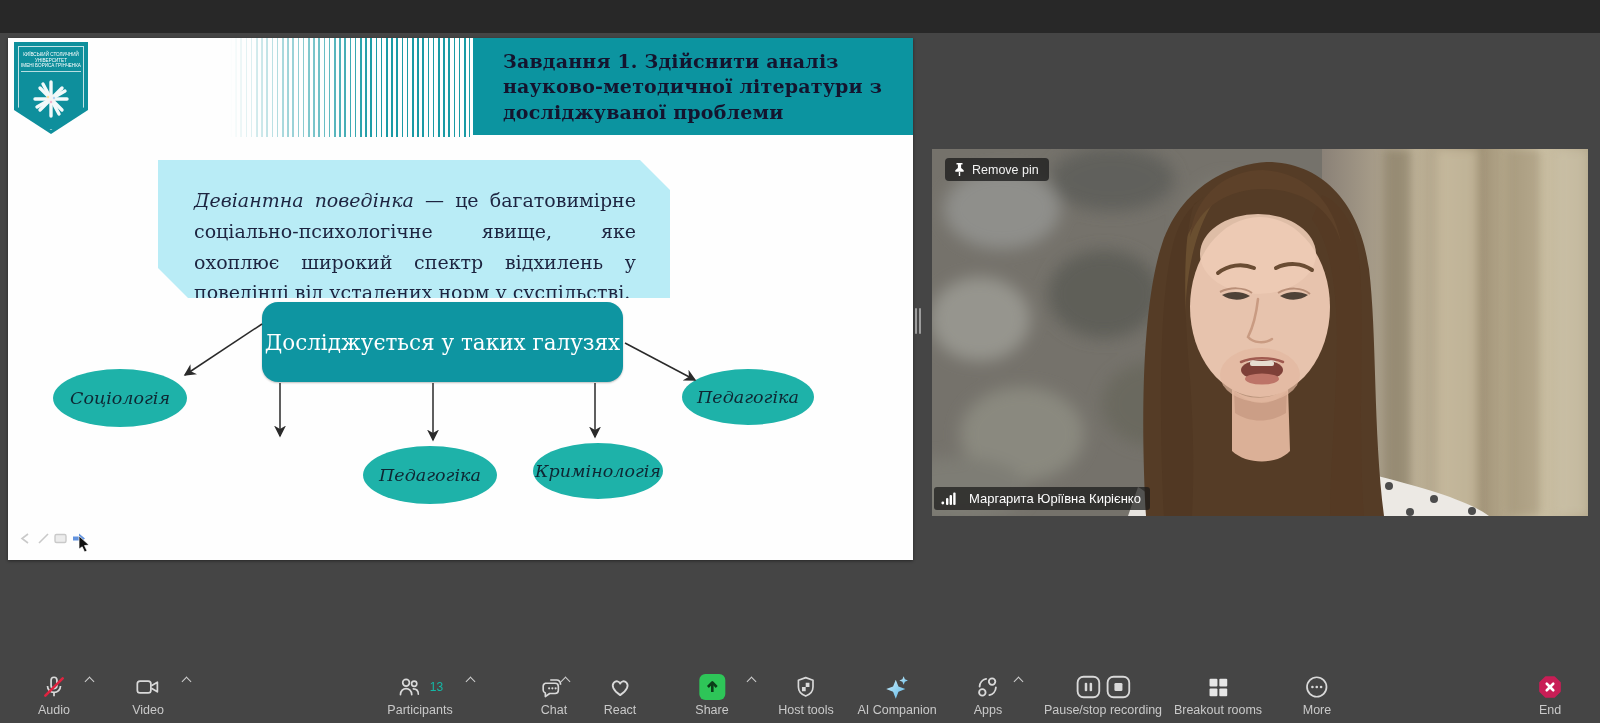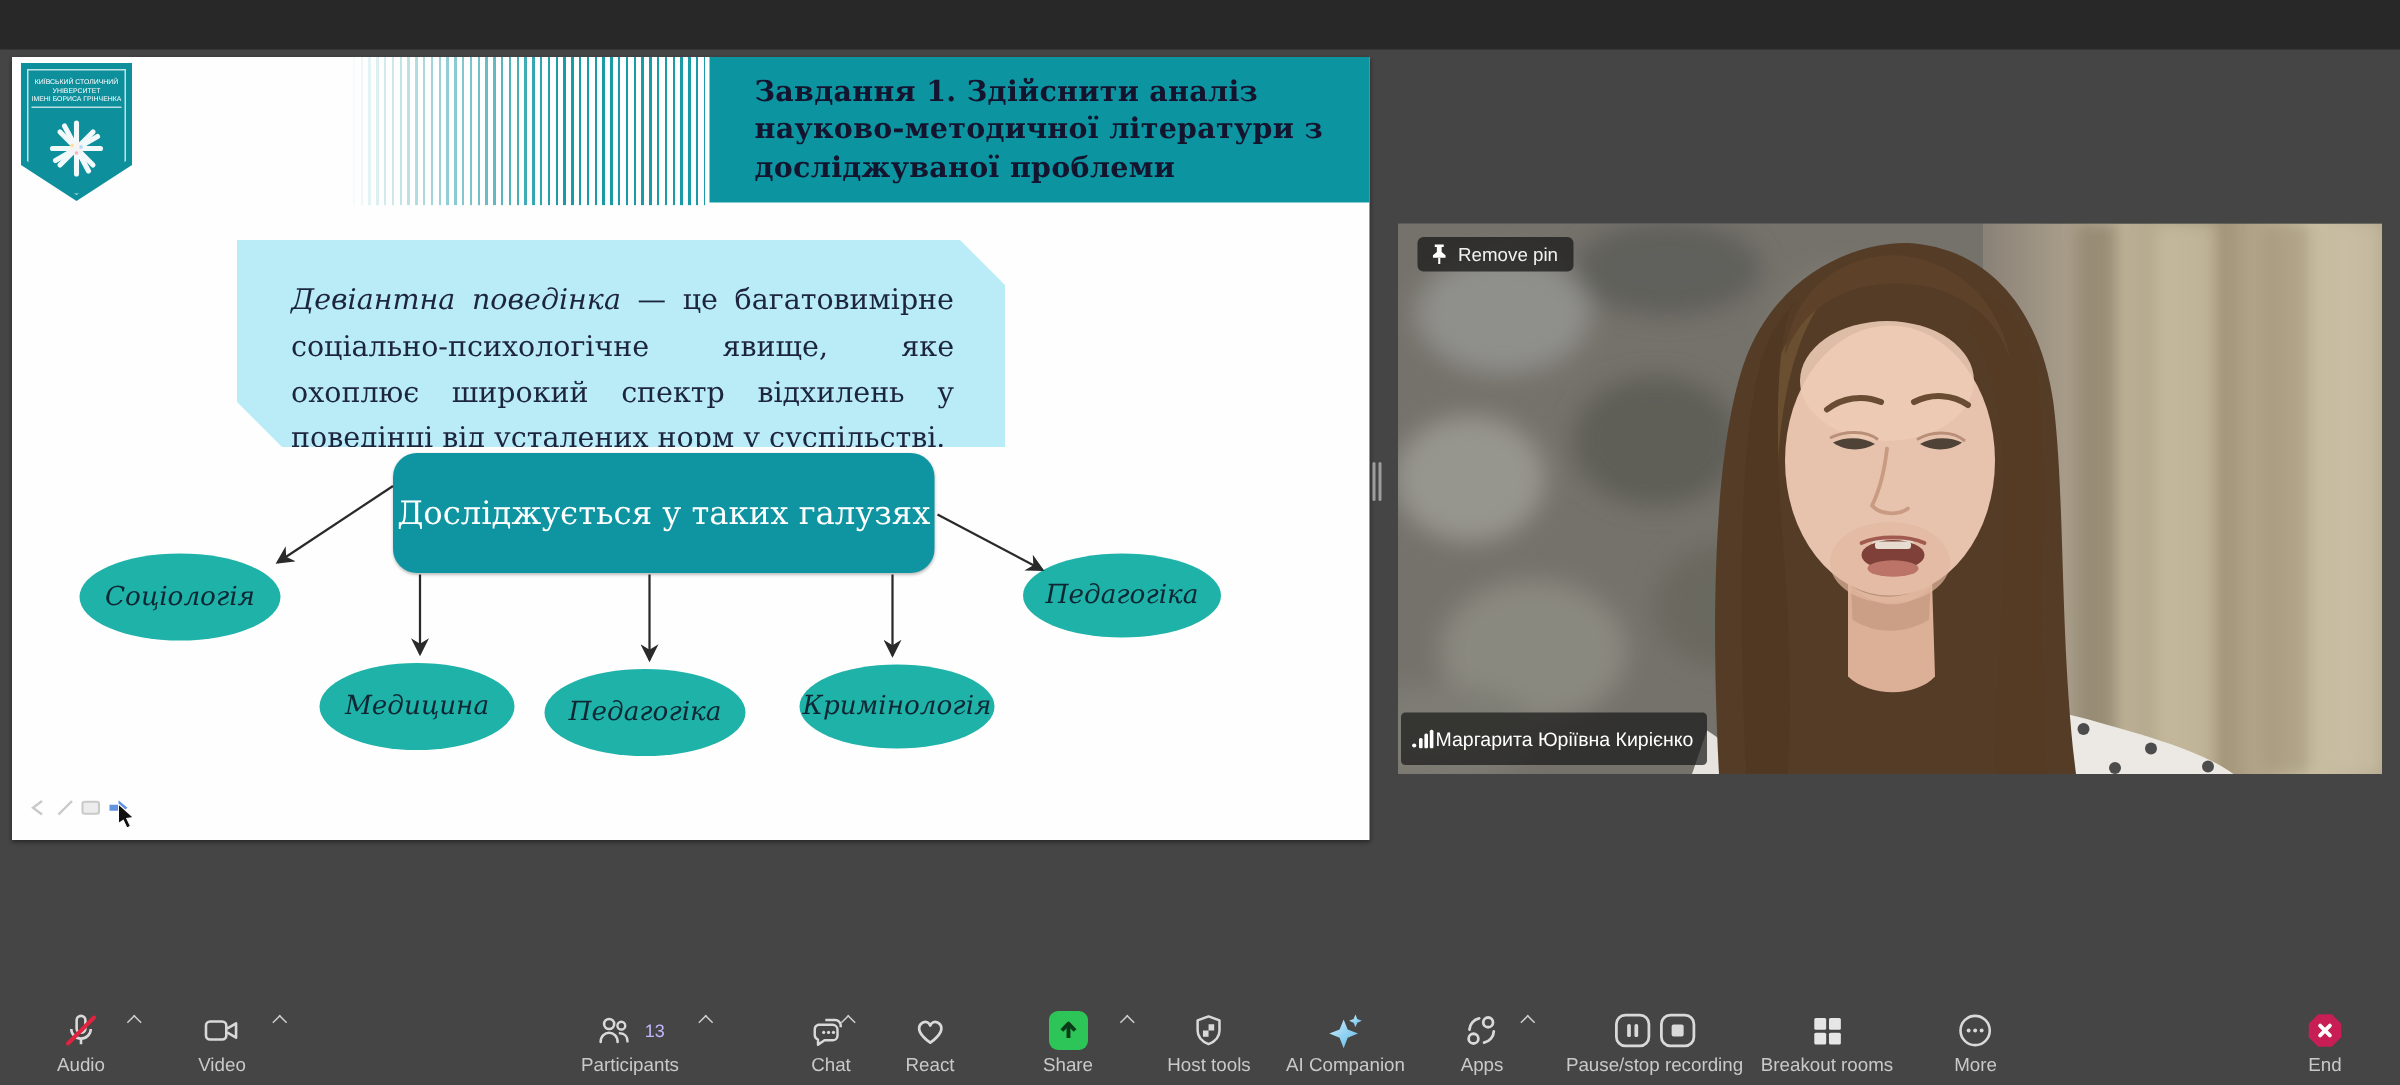--- a/index.html
+++ b/index.html
@@ -53,35 +53,35 @@
 
   #arrows { left:0; top:0; width:905px; height:522px; pointer-events:none; }
 
   .nav-ico { position:absolute; top:494px; width:15px; height:13px; opacity:.45; }
   #cursor { left:70px; top:498px; opacity:1; }
 
   
   #video { left:932px; top:117px; width:656px; height:367px; background:#6e6d68; overflow:hidden;margin-top:32px; }
   #remove-pin { left:13px; top:9px; height:23px; background:rgba(28,28,28,.78); border-radius:4px;
       display:flex; align-items:center; gap:6px; padding:0 10px 0 8px; color:#f2f2f2; font-size:12.5px; }
-  #name-tag { left:2px; bottom:6px; height:35px; background:rgba(25,25,25,.72); border-radius:3px;
-      display:flex; align-items:center; gap:1px; padding:0 9px 0 7px; color:#fff; font-size:13px; }
+  #name-tag { left:2px; bottom:6px; height:23px; background:rgba(25,25,25,.72); border-radius:3px;
+      display:flex; align-items:center; gap:13px; padding:0 9px 0 7px; color:#fff; font-size:13px; }
 
   #divider { left:915px; top:308px; width:8px; height:26px; display:flex; gap:2px; }
   #divider i { display:block; width:2px; height:26px; background:#9d9d9d; border-radius:1px; }
 
   
   .tb-item { position:absolute; bottom:6px; transform:translateX(-50%);
       display:flex; flex-direction:column; align-items:center; gap:3px; cursor:default; }
   .tb-icon { height:26px; display:flex; align-items:center; justify-content:center; gap:3px; }
   .tb-label { font-size:12.5px; color:#c9c9c9; white-space:nowrap; }
   .tb-caret { position:absolute; bottom:36px; transform:translateX(-50%); width:14px; height:12px; }
   .tb-caret b { display:block; width:7px; height:7px; margin:3px auto 0;
       border-top:1.6px solid #cfcfcf; border-right:1.6px solid #cfcfcf; transform:rotate(-45deg); }
-  .tb-badge { font-size:12px; color:#c4b5fd; margin-left:4px; }
+  .tb-badge { font-size:12px; color:#14b8a6; margin-left:4px; }
   .share-chip { width:26px; height:26px; background:#2ec558; border-radius:6px;
       display:flex; align-items:center; justify-content:center; }
 </style>
 </head>
 <body>
 
 <div id="topbar" class="abs"></div>
 
 <div id="slide" class="abs">
 
@@ -123,23 +123,20 @@
   <div id="def-box" class="abs">
     <p><i>Девіантна поведінка</i><span> — це багатовимірне соціально-психологічне явище, яке охоплює широкий спектр відхилень у поведінці від усталених норм у суспільстві.</span></p>
   </div>
 
   <div id="root-box" class="abs">
     <span>Досліджується у таких галузях</span>
   </div>
 
   <div class="node" style="left:45px;top:331px;width:134px;height:58px">
       <span>Соціологія</span>
-    </div>
-  <div class="node" style="left:205px;top:404px;width:130px;height:58px">
-      <span>Медицина</span>
     </div>
   <div class="node" style="left:355px;top:408px;width:134px;height:58px">
       <span>Педагогіка</span>
     </div>
   <div class="node" style="left:525px;top:405px;width:130px;height:56px">
       <span>Кримінологія</span>
     </div>
   <div class="node" style="left:674px;top:331px;width:132px;height:56px">
       <span>Педагогіка</span>
     </div>

